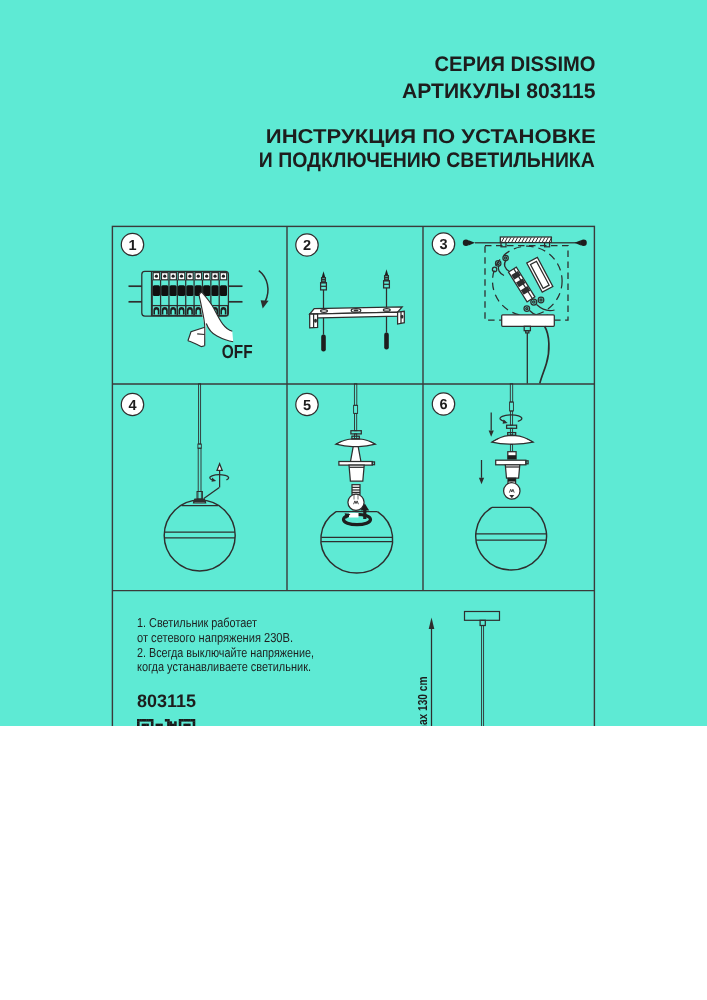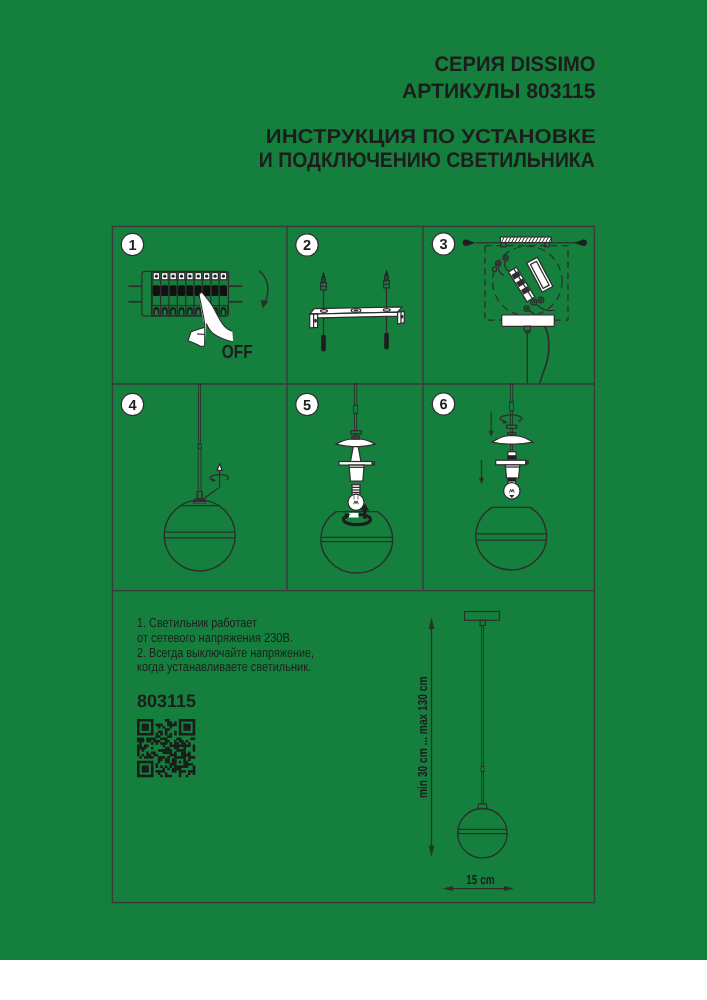--- a/index.html
+++ b/index.html
@@ -1,16 +1,16 @@
 <!DOCTYPE html>
 <html><head>
 <meta charset="utf-8">
 <style>
   html,body{margin:0;padding:0;background:#ffffff;}
-  .page{position:relative;width:707px;height:960px;background:#15803d;overflow:hidden;
+  .page{position:relative;width:707px;height:726px;background:#5eead4;overflow:hidden;
         font-family:"Liberation Sans",sans-serif;}
   svg{position:absolute;left:0;top:0;}
   svg text{font-family:"Liberation Sans","DejaVu Sans",sans-serif;fill:#1d1d1d;text-rendering:geometricPrecision;}
 </style>
 </head>
 <body>
 
 <div class="page">
 <svg width="707" height="1000" viewBox="0 0 707 1000">
 

